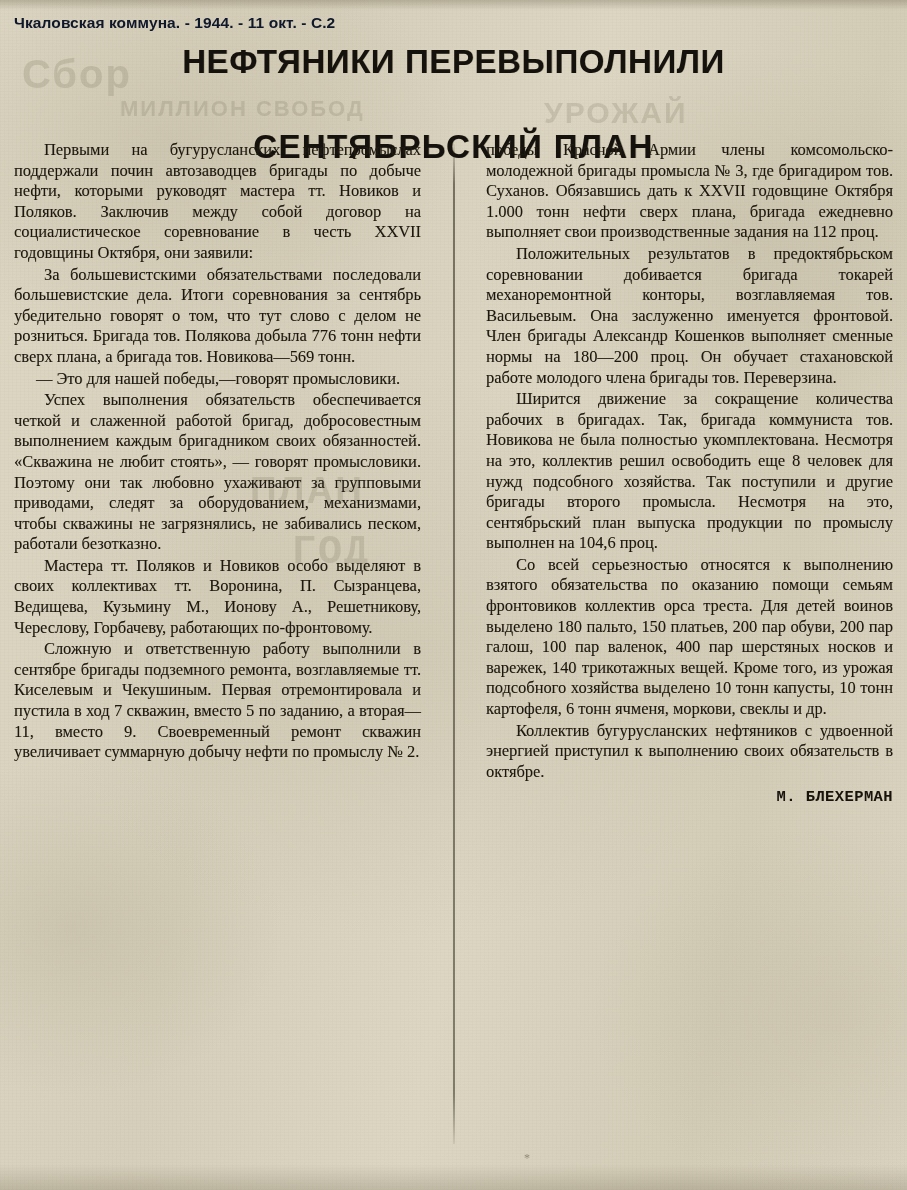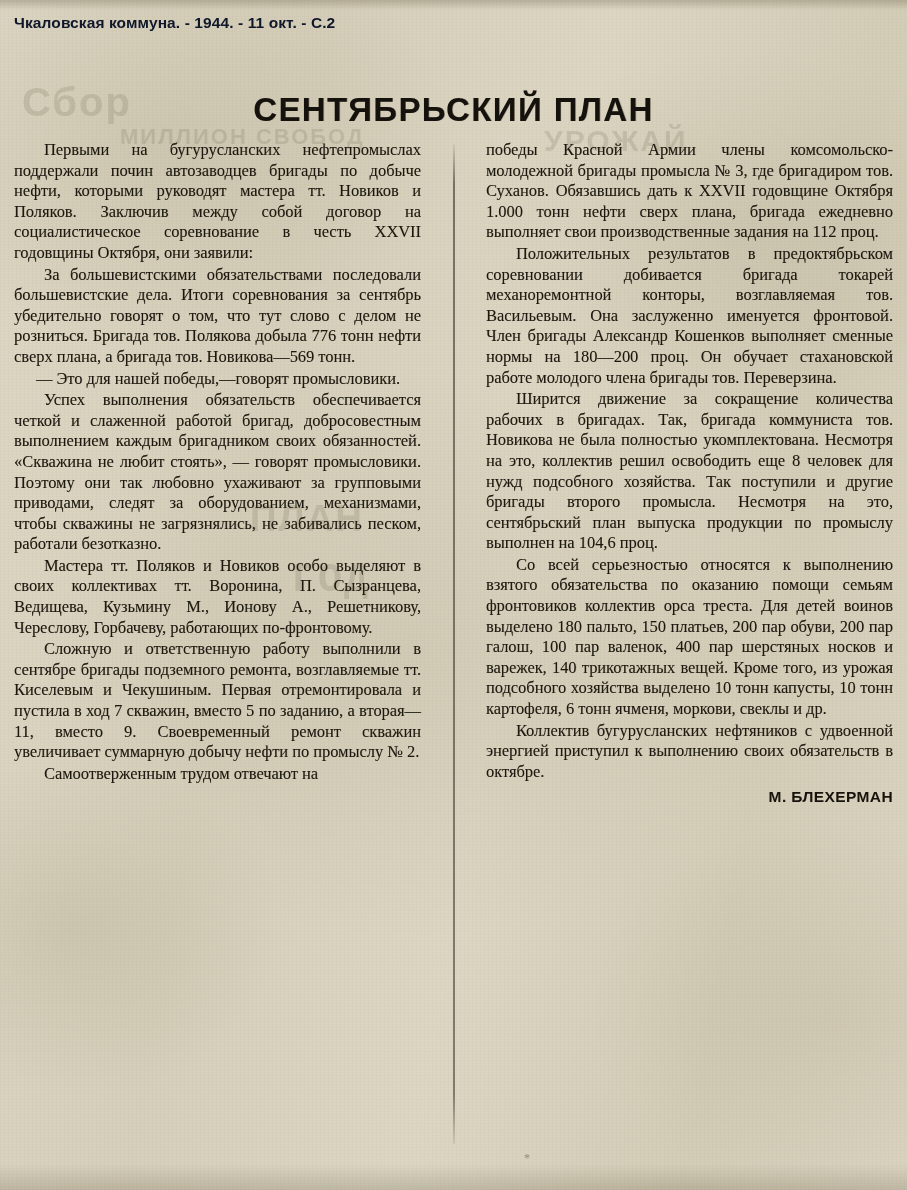--- a/index.html
+++ b/index.html
@@ -98,36 +98,35 @@
     color: #1c1810;
     text-indent: 30px;
     font-family: "Liberation Serif", serif;
     text-shadow: 0.4px 0.3px 0.4px rgba(70,58,36,0.35);
   }
   p.para.noindent { text-indent: 0; }
   p.para.dash { text-indent: 22px; }
   .sig {
     margin-top: 6px;
     text-align: right;
-    font-family: Liberation Sans, sans-serif;
+    font-family: Liberation Mono, monospace;
     font-weight: bold;
     font-size: 15.5px;
     letter-spacing: 0.4px;
     color: #17130c;
   }
   
   .ghost {
     position: absolute;
     color: rgba(90,80,55,0.16);
     font-family: "Liberation Sans", sans-serif;
     font-weight: bold;
     pointer-events: none;
     z-index: 1;
     letter-spacing: 2px;
-    margin-top: 28px;
   }
   .g1 { top: 52px; left: 22px; font-size: 40px; }
   .g2 { top: 96px; left: 120px; font-size: 22px; }
   .g3 { top: 96px; left: 544px; font-size: 30px; }
   .g4 { top: 470px; left: 250px; font-size: 37px; }
   .g5 { top: 530px; left: 292px; font-size: 40px; font-family: Liberation Mono, monospace; }
   .edge-top {
     position: absolute; top:0; left:0; right:0; height: 10px;
     background: linear-gradient(to bottom, rgba(90,80,55,0.28), rgba(0,0,0,0));
     z-index: 2; pointer-events:none;
@@ -155,34 +154,34 @@
 
 <div class="ghost g1">Сбор</div>
 <div class="ghost g2">МИЛЛИОН СВОБОД</div>
 <div class="ghost g3">УРОЖАЙ</div>
 <div class="ghost g4">ПЛАН</div>
 <div class="ghost g5">ГОД</div>
 
 <div class="caption">Чкаловская коммуна. - 1944. - 11 окт. - С.2</div>
 
 <div class="headline">
+  <div class="l1">НЕФТЯНИКИ ПЕРЕВЫПОЛНИЛИ</div>
   <div class="l2">СЕНТЯБРЬСКИЙ ПЛАН</div>
 </div>
 
 <div class="divider"></div>
 
 <div class="columns">
   <div class="col col-left">
     <p class="para">Первыми на бугурусланских нефтепромыслах поддержали почин автозаводцев бригады по добыче нефти, которыми руководят мастера тт. Новиков и Поляков. Заключив между собой договор на социалистическое соревнование в честь XXVII годовщины Октября, они заявили:</p>
     <p class="para">За большевистскими обязательствами последовали большевистские дела. Итоги соревнования за сентябрь убедительно говорят о том, что тут слово с делом не розниться. Бригада тов. Полякова добыла 776 тонн нефти сверх плана, а бригада тов. Новикова—569 тонн.</p>
     <p class="para dash">— Это для нашей победы,—говорят промысловики.</p>
     <p class="para">Успех выполнения обязательств обеспечивается четкой и слаженной работой бригад, добросовестным выполнением каждым бригадником своих обязанностей. «Скважина не любит стоять», — говорят промысловики. Поэтому они так любовно ухаживают за групповыми приводами, следят за оборудованием, механизмами, чтобы скважины не загрязнялись, не забивались песком, работали безотказно.</p>
     <p class="para">Мастера тт. Поляков и Новиков особо выделяют в своих коллективах тт. Воронина, П. Сызранцева, Ведищева, Кузьмину М., Ионову А., Решетникову, Череслову, Горбачеву, работающих по-фронтовому.</p>
     <p class="para">Сложную и ответственную работу выполнили в сентябре бригады подземного ремонта, возглавляемые тт. Киселевым и Чекушиным. Первая отремонтировала и пустила в ход 7 скважин, вместо 5 по заданию, а вторая— 11, вместо 9. Своевременный ремонт скважин увеличивает суммарную добычу нефти по промыслу № 2.</p>
-    <p class="para">Самоотверженным трудом отвечают на</p>
   </div>
   <div class="col col-right">
     <p class="para noindent">победы Красной Армии члены комсомольско-молодежной бригады промысла № 3, где бригадиром тов. Суханов. Обязавшись дать к XXVII годовщине Октября 1.000 тонн нефти сверх плана, бригада ежедневно выполняет свои производственные задания на 112 проц.</p>
     <p class="para">Положительных результатов в предоктябрьском соревновании добивается бригада токарей механоремонтной конторы, возглавляемая тов. Васильевым. Она заслуженно именуется фронтовой. Член бригады Александр Кошенков выполняет сменные нормы на 180—200 проц. Он обучает стахановской работе молодого члена бригады тов. Переверзина.</p>
     <p class="para">Ширится движение за сокращение количества рабочих в бригадах. Так, бригада коммуниста тов. Новикова не была полностью укомплектована. Несмотря на это, коллектив решил освободить еще 8 человек для нужд подсобного хозяйства. Так поступили и другие бригады второго промысла. Несмотря на это, сентябрьский план выпуска продукции по промыслу выполнен на 104,6 проц.</p>
     <p class="para">Со всей серьезностью относятся к выполнению взятого обязательства по оказанию помощи семьям фронтовиков коллектив орса треста. Для детей воинов выделено 180 пальто, 150 платьев, 200 пар обуви, 200 пар галош, 100 пар валенок, 400 пар шерстяных носков и варежек, 140 трикотажных вещей. Кроме того, из урожая подсобного хозяйства выделено 10 тонн капусты, 10 тонн картофеля, 6 тонн ячменя, моркови, свеклы и др.</p>
     <p class="para">Коллектив бугурусланских нефтяников с удвоенной энергией приступил к выполнению своих обязательств в октябре.</p>
     <div class="sig">М. БЛЕХЕРМАН</div>
   </div>
 </div>

